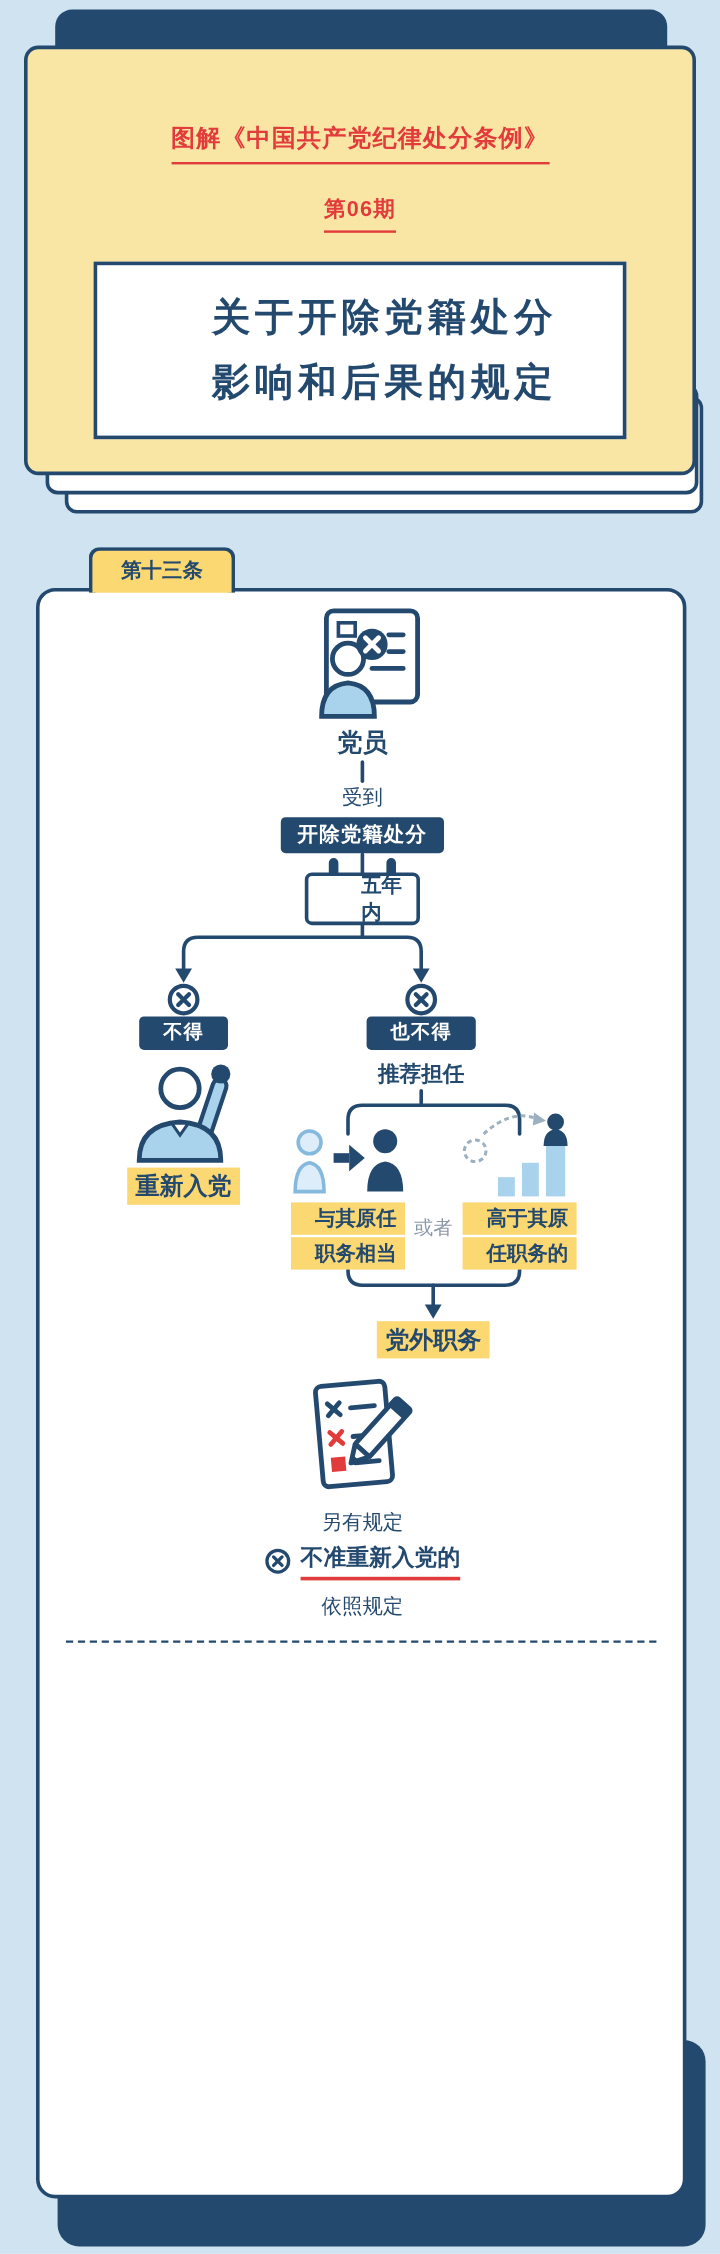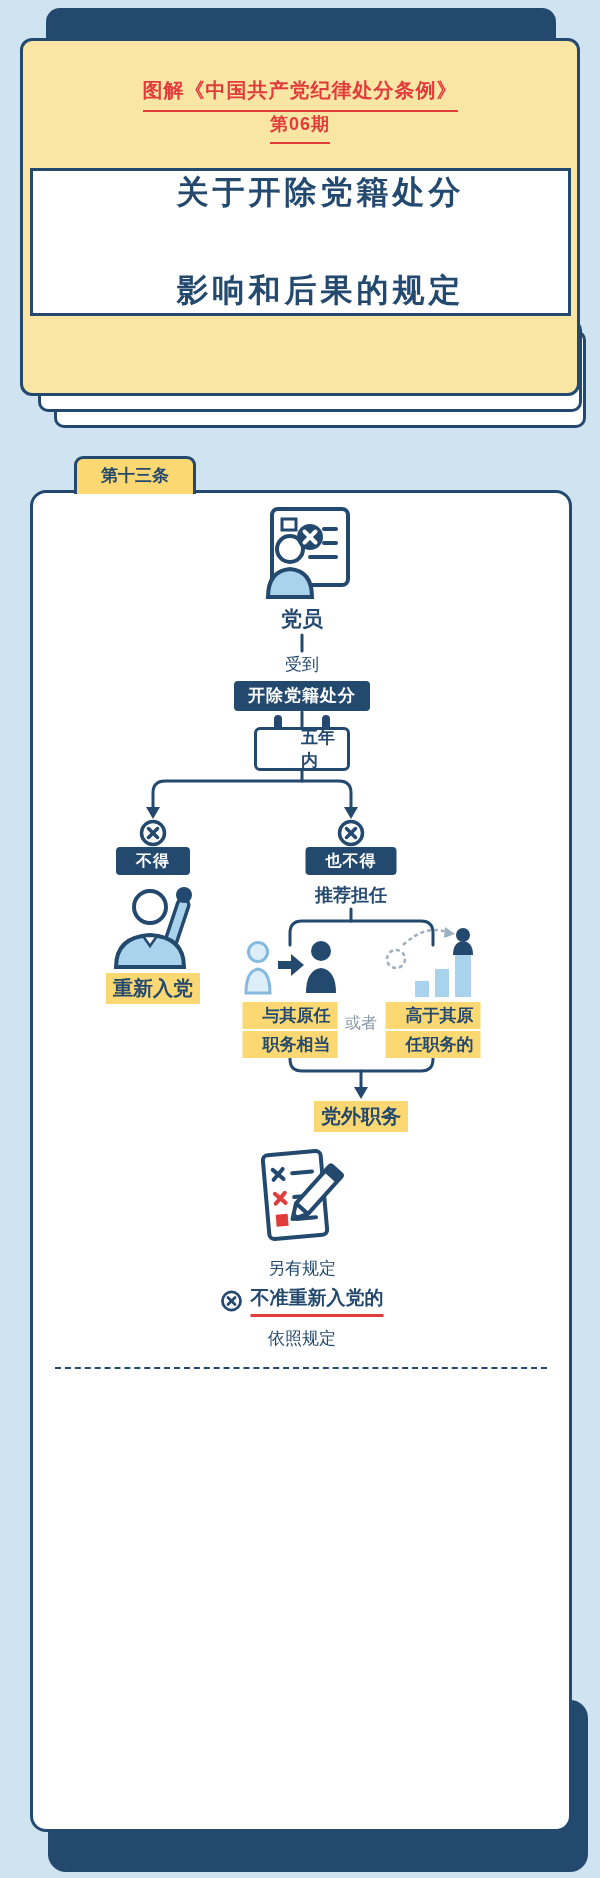--- a/index.html
+++ b/index.html
@@ -18,25 +18,25 @@
 
   
   .navy-back{left:46px;top:8px;width:510px;height:110px;background:var(--navy);border-radius:14px;z-index:0;}
   .strip{background:#fff;border:3px solid var(--navy);border-radius:10px;box-sizing:border-box;}
   .strip1{left:38px;top:320px;width:544px;height:92px;z-index:2;}
   .strip2{left:54px;top:330px;width:532px;height:98px;z-index:1;}
   .cover{left:20px;top:38px;width:560px;height:358px;background:var(--cover);
          border:3px solid var(--navy);border-radius:12px;box-sizing:border-box;z-index:3;
          display:flex;flex-direction:column;align-items:center;padding-top:36px;}
   .red-line{color:var(--red);font-weight:bold;border-bottom:2.5px solid var(--red);
-            padding-bottom:6px;display:inline-block;}
+            padding-bottom:6px;display:inline-block;margin-top:25px;}
   .series{font-size:20px;letter-spacing:1px;}
   .issue{font-size:18px;letter-spacing:1px;}
-  .title-box{margin-top:24px;width:541px;height:148px;background:#fff;border:3px solid var(--navy);
-             box-sizing:border-box;display:flex;flex-direction:column;align-items:center;justify-content:space-between;gap:10px;padding-left:41px;}
+  .title-box{margin-top:24px;width:444px;height:148px;background:#fff;border:3px solid var(--navy);
+             box-sizing:border-box;display:flex;flex-direction:column;align-items:center;justify-content:center;gap:10px;padding-left:41px;}
   .title-box div{font-size:32px;font-weight:bold;letter-spacing:4px;color:var(--navy);}
 
   
   .tab{left:74px;top:456px;width:122px;height:38px;background:var(--hl);
        border:3px solid var(--navy);border-bottom:none;border-radius:9px 9px 0 0;box-sizing:border-box;
        z-index:6;text-align:center;line-height:34px;font-weight:bold;font-size:17px;color:var(--navy);}
   .article-shadow{left:48px;top:1700px;width:540px;height:172px;background:var(--navy);border-radius:18px;z-index:3;}
   .article{left:30px;top:490px;width:542px;height:1342px;background:#fff;border:3px solid var(--navy);
            border-radius:16px;box-sizing:border-box;z-index:4;overflow:hidden;}
   .connectors{position:absolute;left:0;top:0;}

